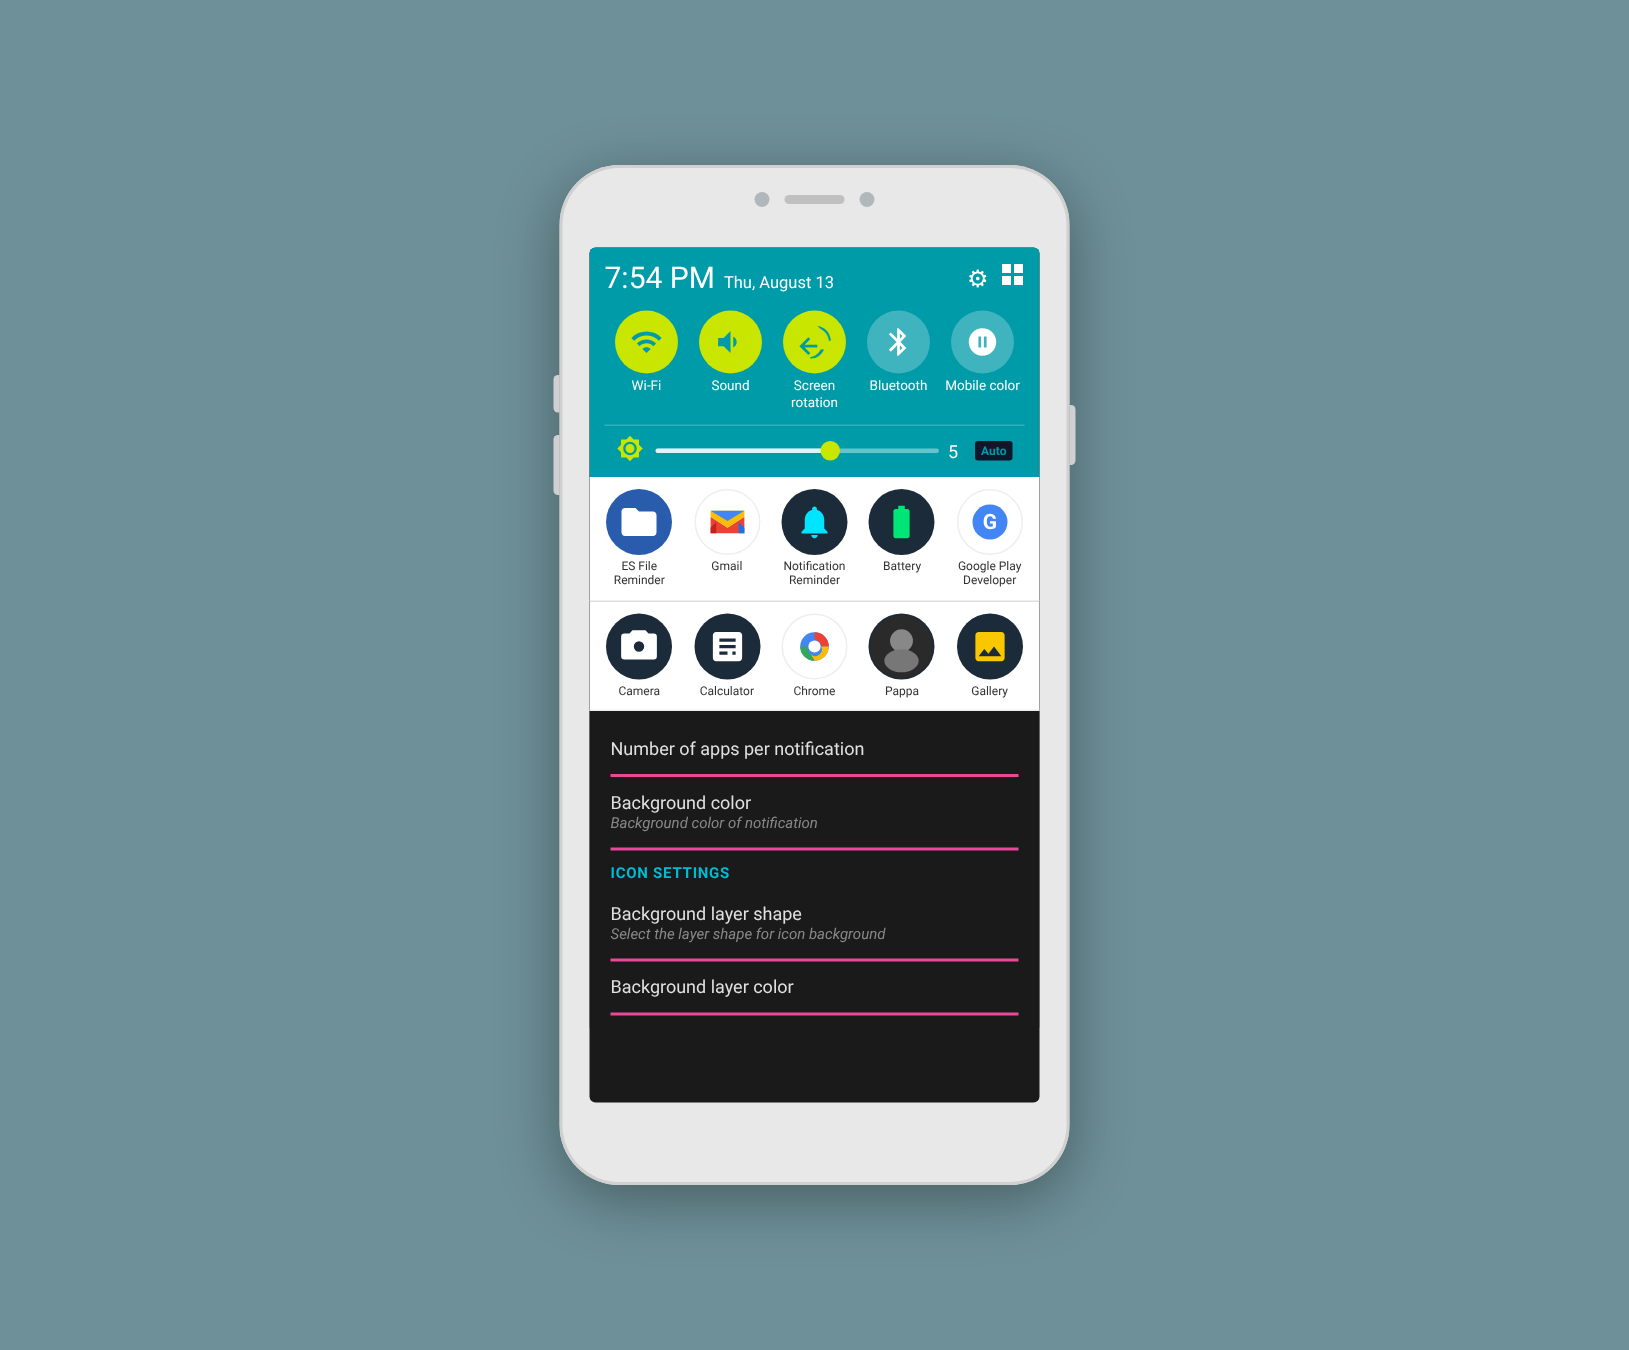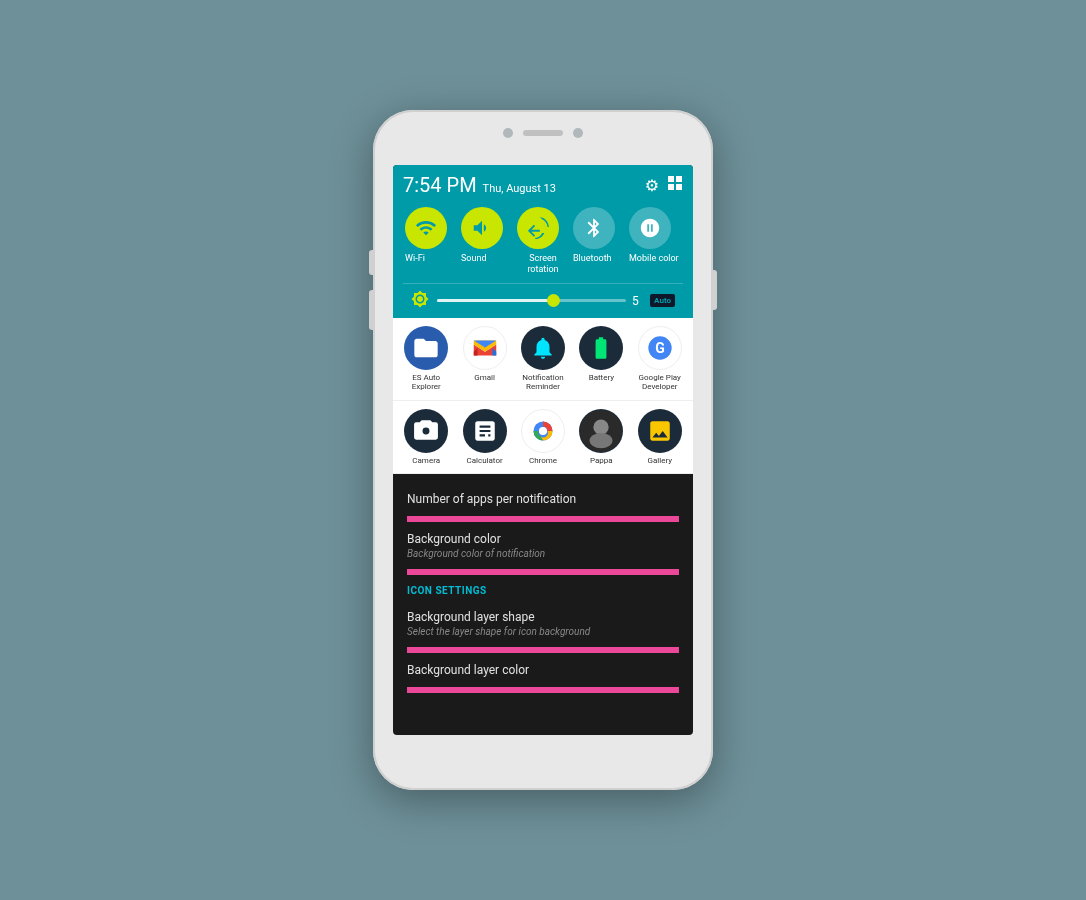--- a/index.html
+++ b/index.html
@@ -127,21 +127,21 @@
 
     
     .quick-toggles {
       display: flex;
       justify-content: space-around;
       padding: 4px 0 8px;
     }
     .toggle-item {
       display: flex;
       flex-direction: column;
-      align-items: flex-start;
+      align-items: center;
       gap: 4px;
       width: 52px;
     }
     .toggle-circle {
       width: 42px;
       height: 42px;
       border-radius: 50%;
       background: rgba(255,255,255,0.25);
       display: flex;
       align-items: center;
@@ -256,21 +256,21 @@
     .icon-gallery { background: #1c2b3a; color: #f9c700; }
 
     
     .settings-section {
       background: #1a1a1a;
       padding: 8px 14px;
       flex: 1;
     }
     .settings-row {
       padding: 10px 0;
-      border-bottom: 6px solid #ec4899;
+      border-bottom: 2px solid #ec4899;
       display: flex;
       justify-content: space-between;
       align-items: center;
     }
     .settings-row-text {}
     .settings-row-title {
       color: #e0e0e0;
       font-size: 12px;
     }
     .settings-row-sub {
@@ -398,21 +398,21 @@
       </div>
     </div>
 
     <div class="app-row">
       <div class="app-item">
         <div class="app-icon icon-es">
           <svg width="28" height="28" viewBox="0 0 24 24" fill="white">
             <path d="M20 6h-8l-2-2H4c-1.1 0-2 .9-2 2v12c0 1.1.9 2 2 2h16c1.1 0 2-.9 2-2V8c0-1.1-.9-2-2-2z"></path>
           </svg>
         </div>
-        <span class="app-label">ES Auto Explorer</span>
+        <span class="app-label">ES File Reminder</span>
       </div>
       <div class="app-item">
         <div class="app-icon icon-gmail">
           <svg width="30" height="30" viewBox="0 0 48 48">
             <path fill="#EA4335" d="M6 36V18.5l18 11.5 18-11.5V36H6z"></path>
             <path fill="#FBBC05" d="M6 18.5V12h36v6.5L24 30 6 18.5z"></path>
             <path fill="#34A853" d="M42 12v24h-6V24L24 30 12 24v12H6V12h36z" opacity="0"></path>
             <path fill="#4285F4" d="M6 12h36L24 23 6 12z"></path>
             <rect x="6" y="12" width="36" height="24" rx="0" fill="none" stroke="none"></rect>
             <path fill="#C5221F" d="M6 30v6h6V24L6 30z"></path>

